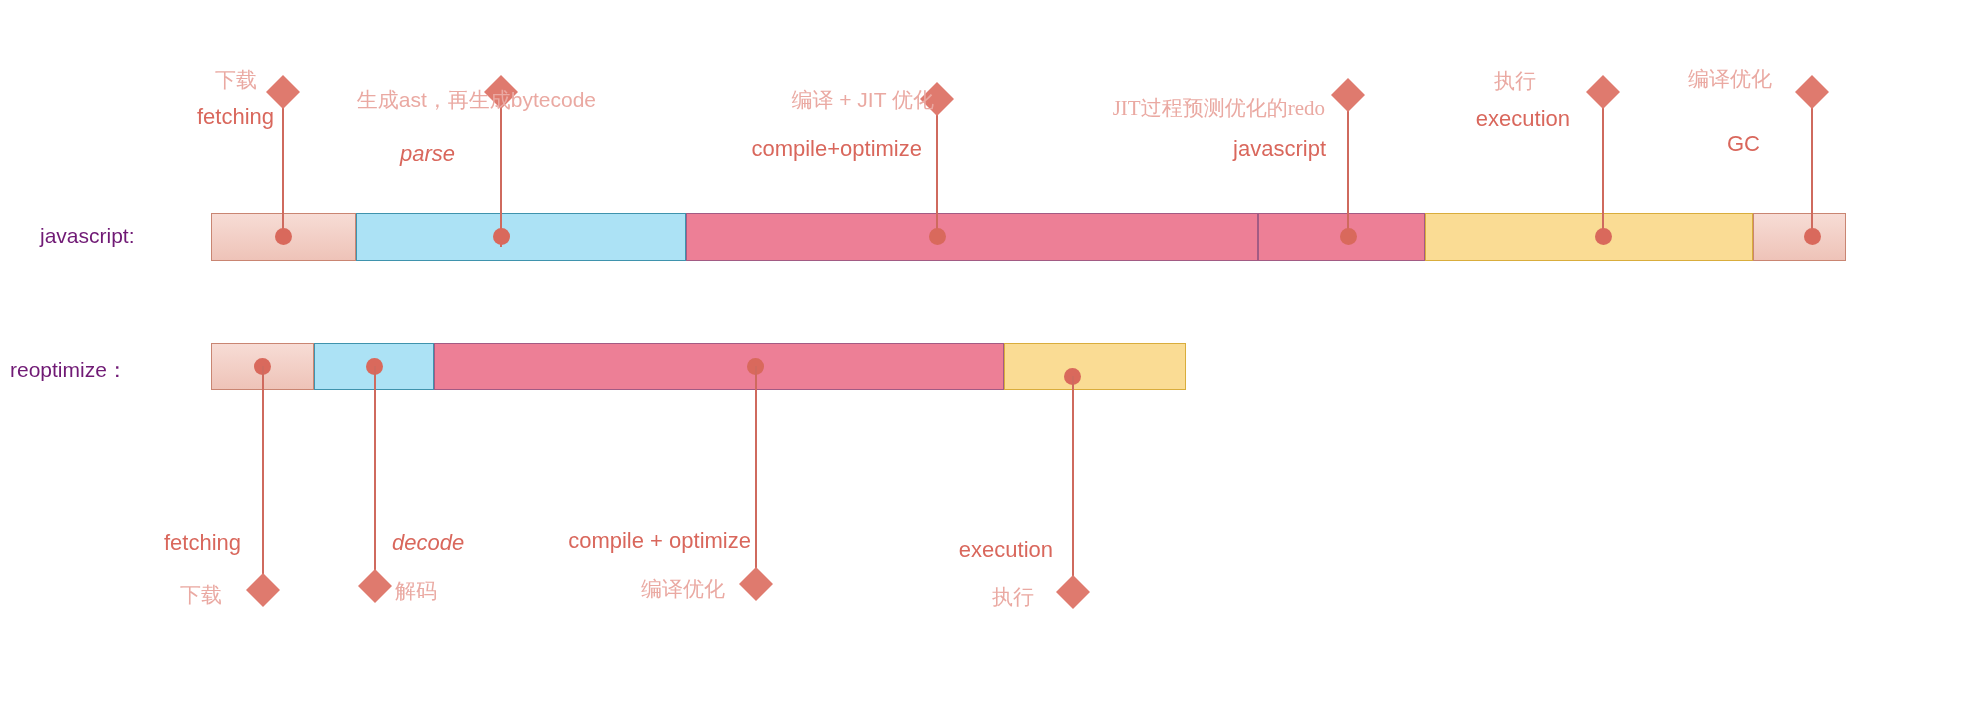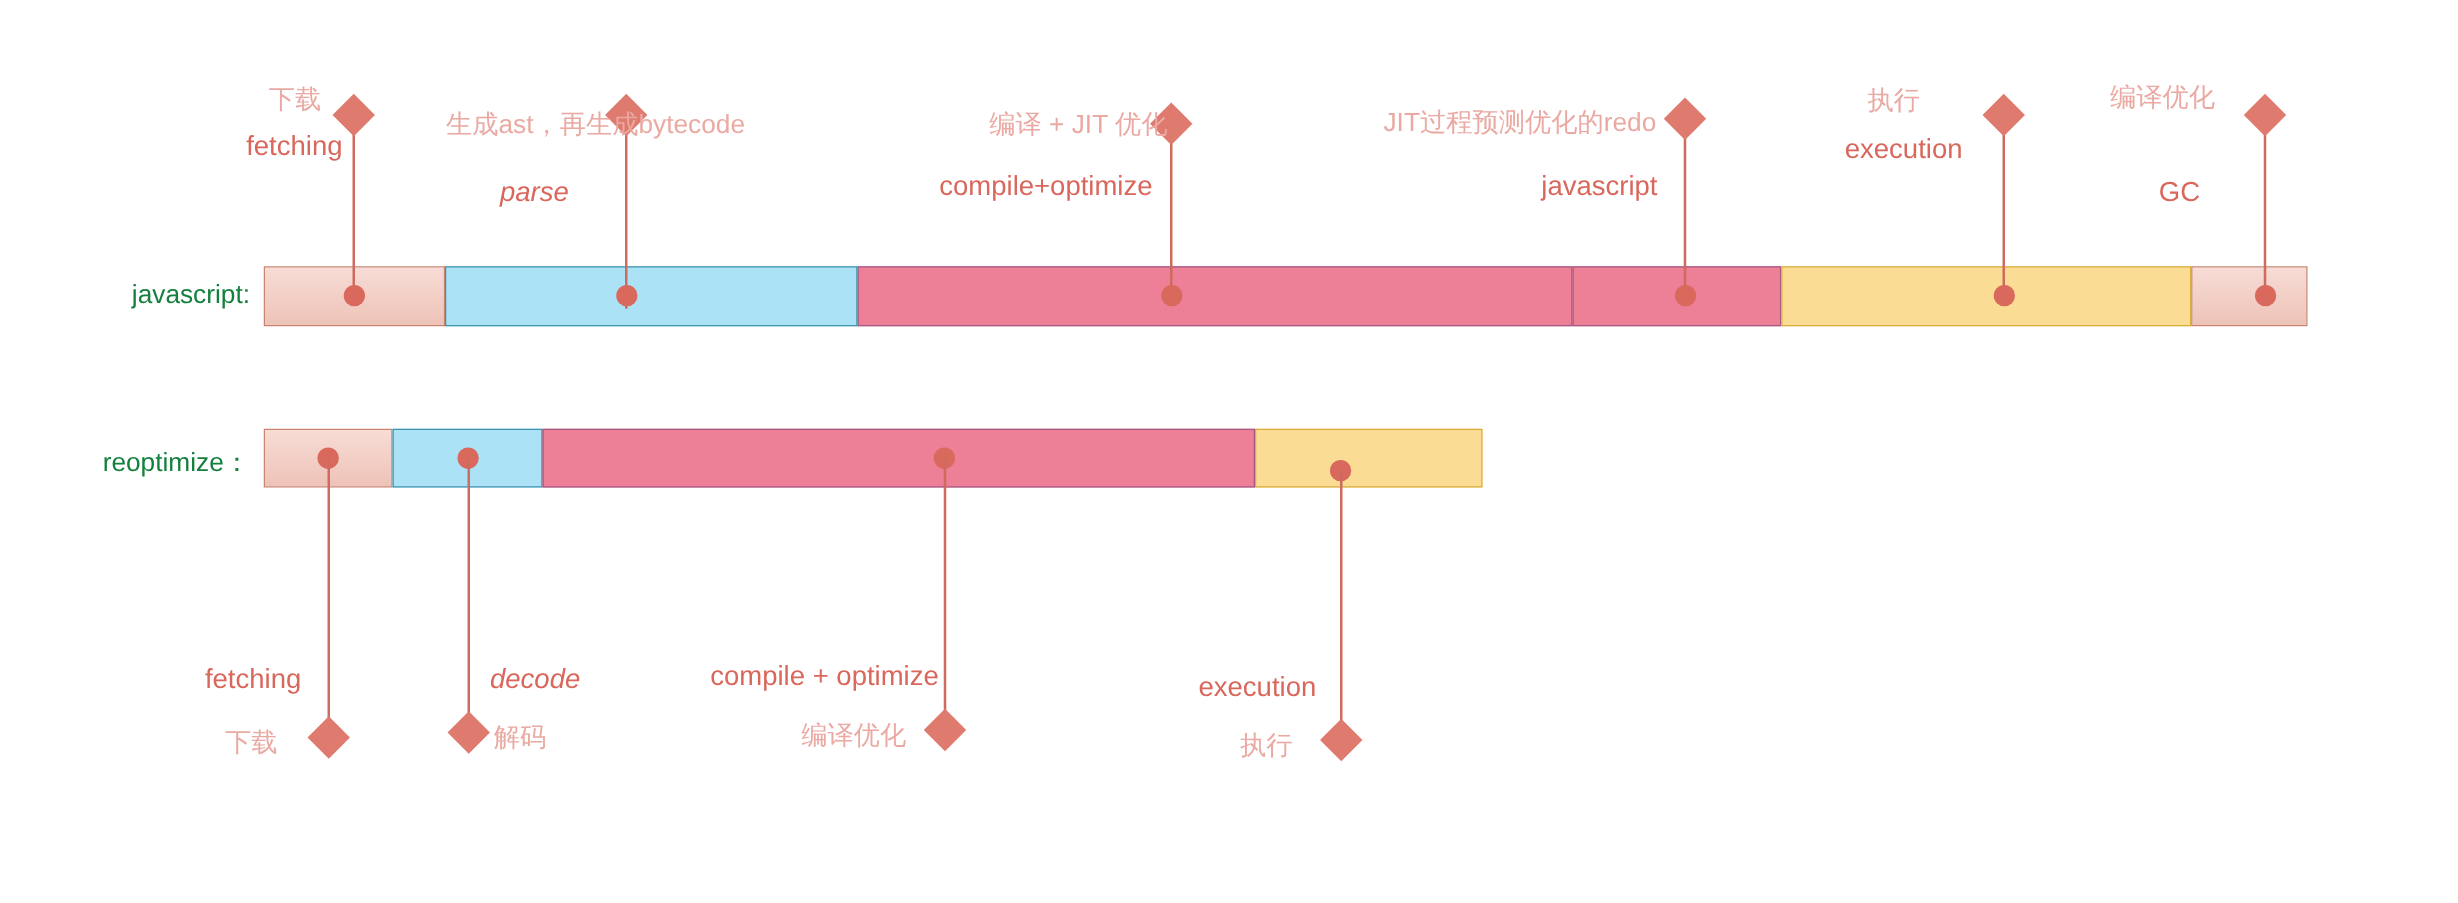--- a/index.html
+++ b/index.html
@@ -8,23 +8,22 @@
     background:#ffffff;
     font-family:"Liberation Sans","DejaVu Sans",sans-serif;
     overflow:hidden;
   }
   #stage{position:relative;width:1966px;height:722px;}
 
   
   .row-label{
     position:absolute;
     font-size:21px;
-    color:#15803d;
+    color:#701a75;
     white-space:nowrap;
-    text-align:right;
   }
 
   
   .bar{position:absolute;display:flex;}
   .seg{
     box-sizing:border-box;
     height:100%;
   }
   .seg.salmon{
     background:linear-gradient(180deg,#f7dcd5 0%,#eec3b8 100%);
@@ -108,34 +107,34 @@
 
   <div class="stem" style="left:936px;top:105px;height:130px;"></div>
   <div class="diamond" style="left:925px;top:87px;"></div>
   <div class="dot" style="left:929px;top:228px;"></div>
   <div class="lbl cn r" style="left:934px;top:89px;">编译 + JIT 优化</div>
   <div class="lbl en r" style="left:922px;top:138px;">compile+optimize</div>
 
   <div class="stem" style="left:1347px;top:100px;height:135px;"></div>
   <div class="diamond" style="left:1336px;top:83px;"></div>
   <div class="dot" style="left:1340px;top:228px;"></div>
-  <div class="lbl cn r" style="left:1325px;top:88px;">JIT过程预测优化的redo</div>
+  <div class="lbl cn r" style="left:1325px;top:98px;font-family:Liberation Serif, serif;">JIT过程预测优化的redo</div>
   <div class="lbl en r" style="left:1326px;top:138px;">javascript</div>
 
   <div class="stem" style="left:1602px;top:88px;height:147px;"></div>
   <div class="diamond" style="left:1591px;top:80px;"></div>
   <div class="dot" style="left:1595px;top:228px;"></div>
   <div class="lbl cn r" style="left:1536px;top:70px;">执行</div>
   <div class="lbl en r" style="left:1570px;top:108px;">execution</div>
 
   <div class="stem" style="left:1811px;top:88px;height:147px;"></div>
   <div class="diamond" style="left:1800px;top:80px;"></div>
   <div class="dot" style="left:1804px;top:228px;"></div>
   <div class="lbl cn r" style="left:1772px;top:68px;">编译优化</div>
-  <div class="lbl en r" style="left:1760px;top:133px;margin-top:10px;">GC</div>
+  <div class="lbl en r" style="left:1760px;top:133px;">GC</div>
 
   <div class="row-label" style="left:10px;top:356px;width:190px;">reoptimize：</div>
 
   <div class="bar" style="left:211px;top:343px;width:975px;height:47px;">
     <div class="seg salmon" style="width:103px;"></div>
     <div class="seg blue" style="width:120px;"></div>
     <div class="seg pink" style="width:570px;"></div>
     <div class="seg yellow" style="width:182px;"></div>
   </div>
 

